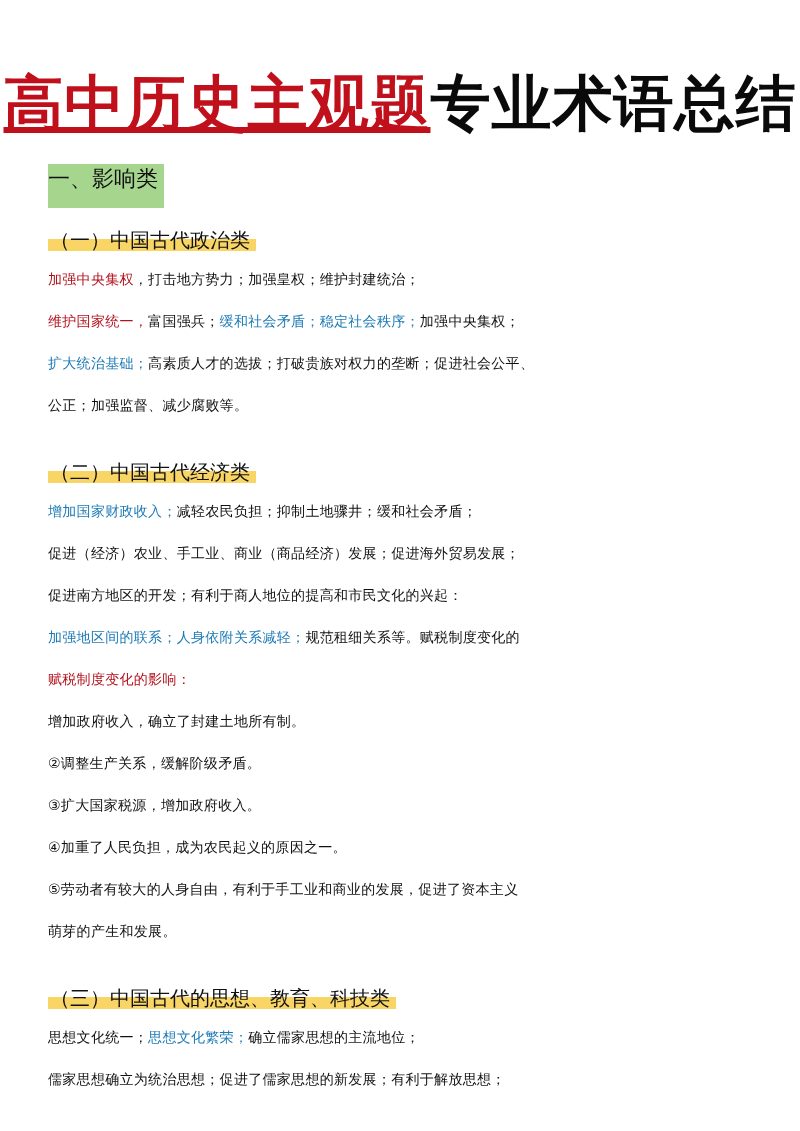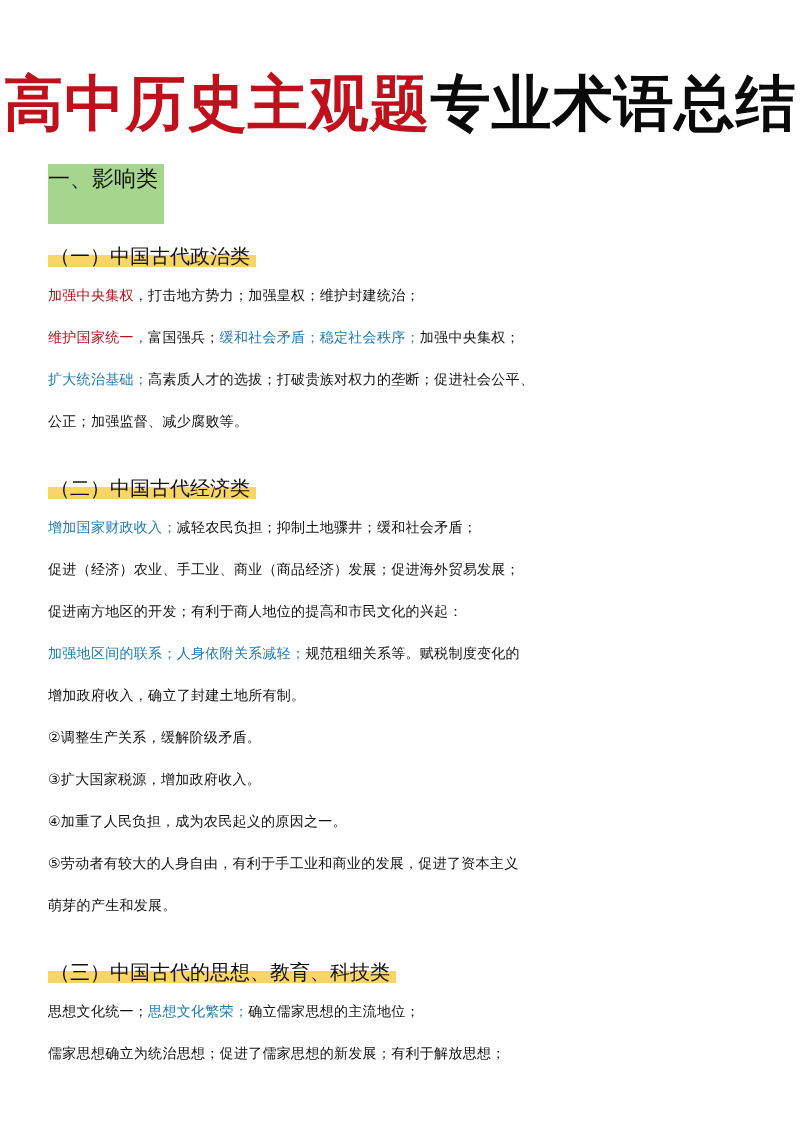--- a/index.html
+++ b/index.html
@@ -20,35 +20,35 @@
       left: 0;
       top: 68px;
       width: 800px;
       text-align: center;
       font-size: 60px;
       font-weight: bold;
       letter-spacing: 1px;
       line-height: 70px;
       white-space: nowrap;
     }
-    .title .red { color: #c0101c; }
+    .title .red { color: #c0101c; text-decoration: underline; }
     .title .black { color: #0a0a0a; font-family: Liberation Serif, serif; }
 
     .content {
       position: absolute;
       left: 48px;
       top: 164px;
       width: 720px;
     }
     .h1 {
       display: inline-block;
       background: #a6d68e;
       font-size: 22px;
       line-height: 30px;
-      padding: 0 6px 16px 0;
+      padding: 0 6px 0 0;
       margin: 0;
       height: 44px;
     }
     .h2-wrap {
       margin-top: 20px;
       height: 30px;
     }
     .h2 {
       display: inline-block;
       font-size: 20px;
@@ -93,20 +93,21 @@
   <div class="gap"></div>
 
   <div class="h2-wrap">
     <span class="h2">（二）中国古代经济类</span>
   </div>
   <div>
       <div class="line"><span class="blue">增加国家财政收入；</span><span class="blk">减轻农民负担；抑制土地骤井；缓和社会矛盾；</span></div>
       <div class="line"><span class="blk">促进（经济）农业、手工业、商业（商品经济）发展；促进海外贸易发展；</span></div>
       <div class="line"><span class="blk">促进南方地区的开发；有利于商人地位的提高和市民文化的兴起：</span></div>
       <div class="line"><span class="blue">加强地区间的联系；人身依附关系减轻；</span><span class="blk">规范租细关系等。赋税制度变化的</span></div>
+      <div class="line"><span class="red">赋税制度变化的影响：</span></div>
       <div class="line"><span class="blk">增加政府收入，确立了封建土地所有制。</span></div>
       <div class="line"><span class="blk">②调整生产关系，缓解阶级矛盾。</span></div>
       <div class="line"><span class="blk">③扩大国家税源，增加政府收入。</span></div>
       <div class="line"><span class="blk">④加重了人民负担，成为农民起义的原因之一。</span></div>
       <div class="line"><span class="blk">⑤劳动者有较大的人身自由，有利于手工业和商业的发展，促进了资本主义</span></div>
       <div class="line"><span class="blk">萌芽的产生和发展。</span></div>
     </div>
 
   <div class="gap"></div>
 

